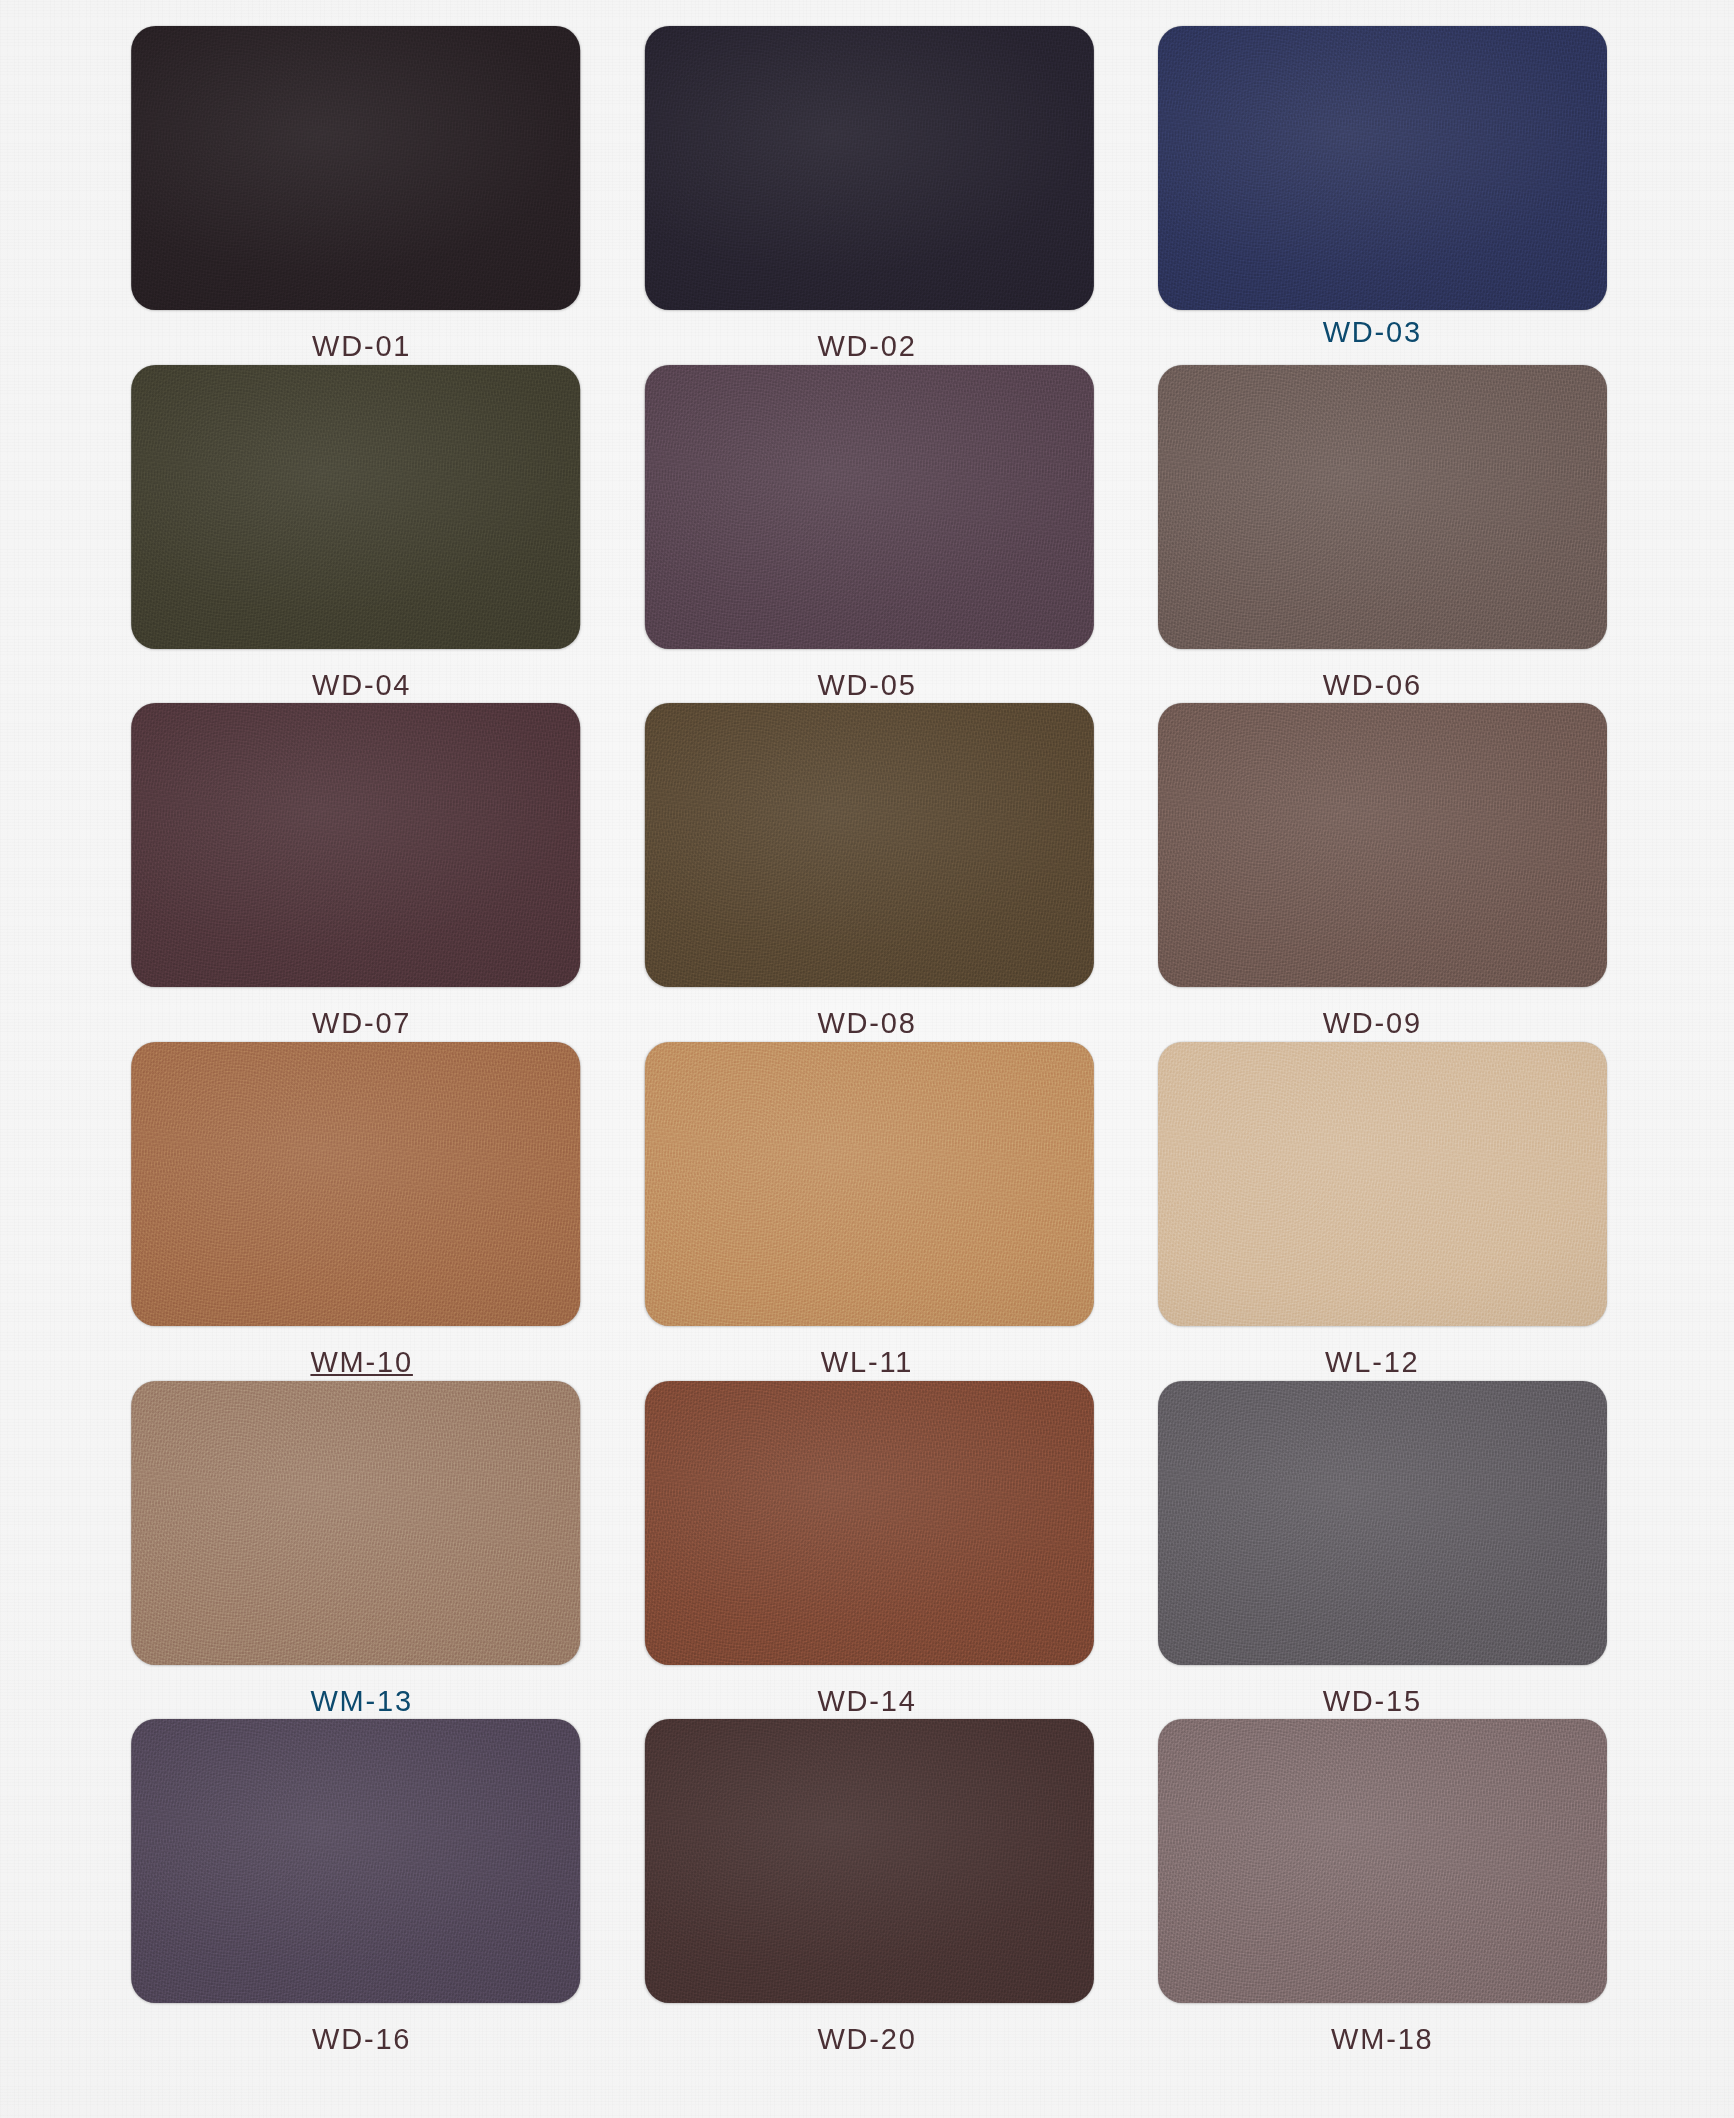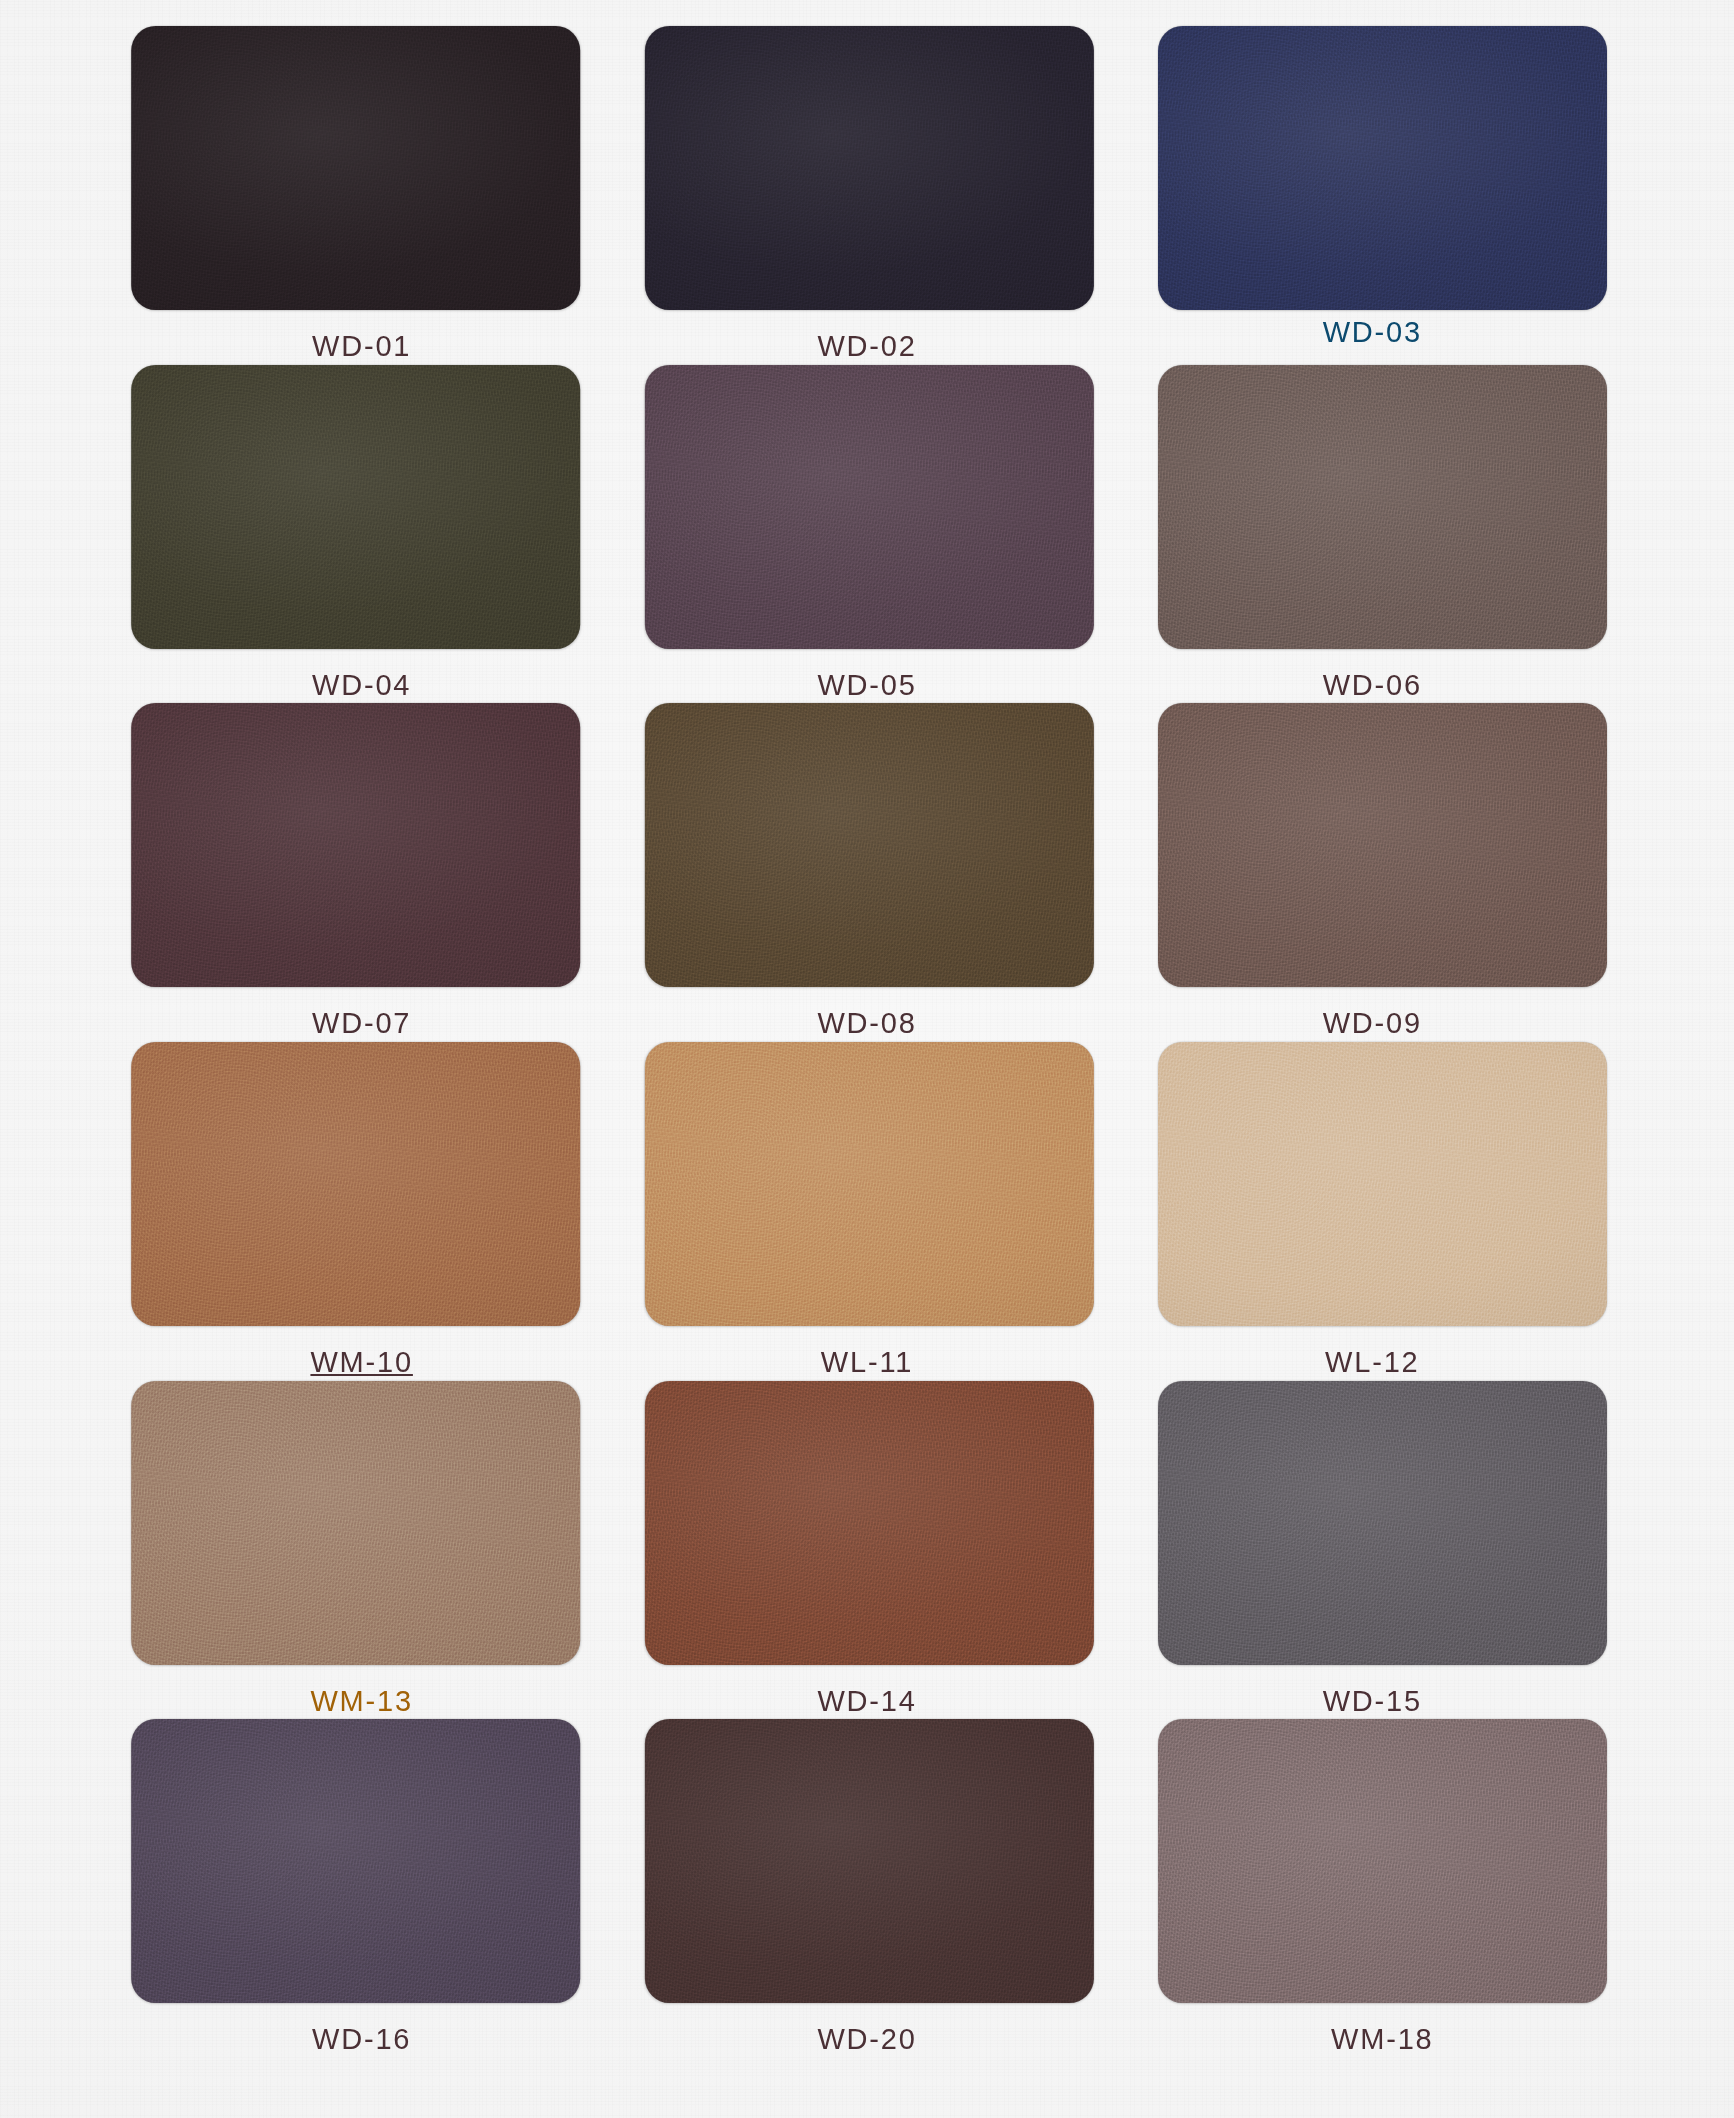--- a/index.html
+++ b/index.html
@@ -171,21 +171,21 @@
     <div class="cell c2">
       <div class="swatch" style="background-color: rgb(192, 142, 94);"></div>
       <div class="label" style="color: rgb(74, 48, 53);">WL-11</div>
     </div>
     <div class="cell c3">
       <div class="swatch" style="background-color: rgb(212, 186, 156);"></div>
       <div class="label" style="color: rgb(74, 48, 53);">WL-12</div>
     </div>
     <div class="cell c1">
       <div class="swatch" style="background-color: rgb(156, 125, 104);"></div>
-      <div class="label" style="color: #a16207;">WM-13</div>
+      <div class="label" style="color: #0c4a6e;">WM-13</div>
     </div>
     <div class="cell c2">
       <div class="swatch" style="background-color: rgb(125, 70, 50);"></div>
       <div class="label" style="color: rgb(74, 48, 53);">WD-14</div>
     </div>
     <div class="cell c3">
       <div class="swatch" style="background-color: rgb(94, 90, 96);"></div>
       <div class="label" style="color: rgb(74, 48, 53);">WD-15</div>
     </div>
     <div class="cell c1">

